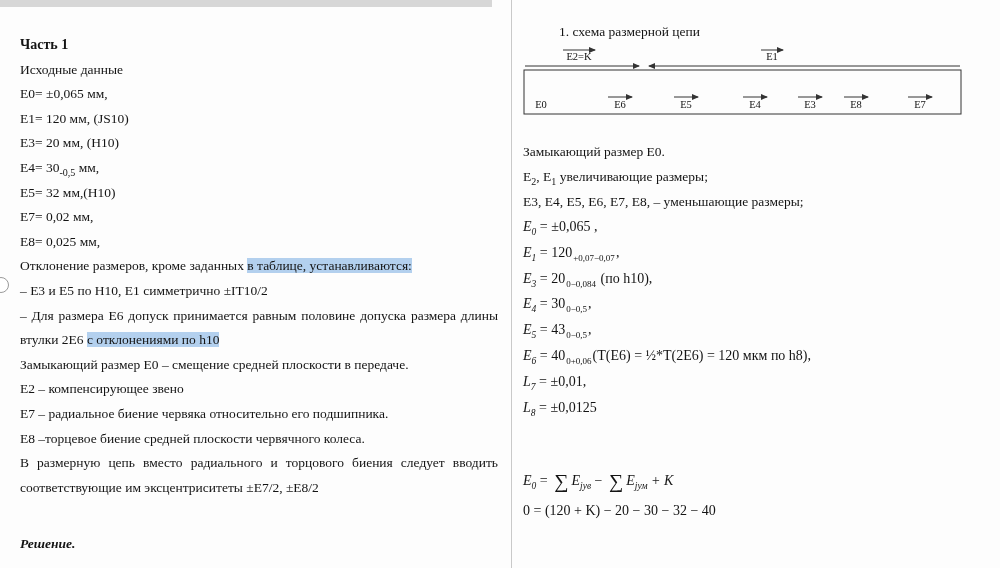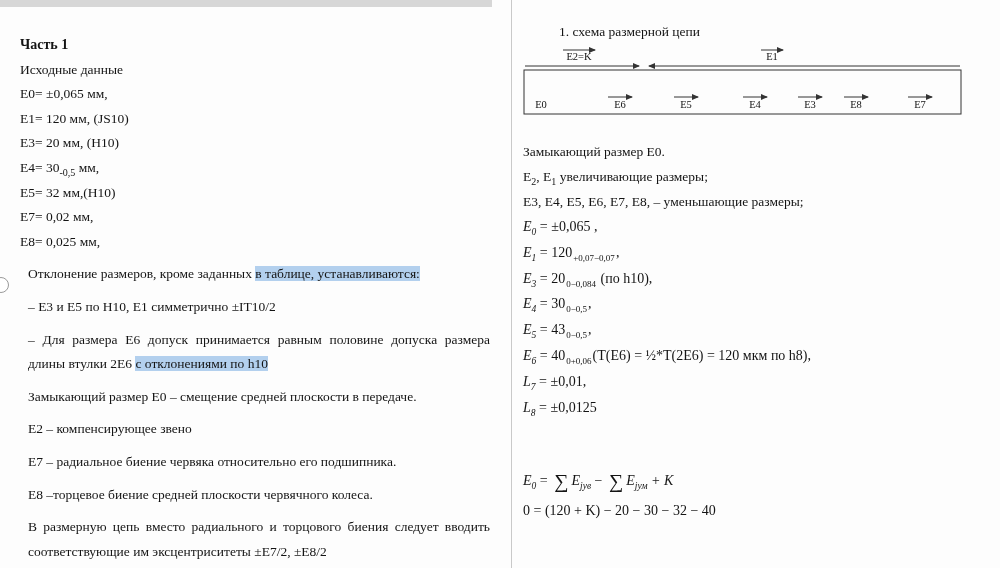--- a/index.html
+++ b/index.html
@@ -8,21 +8,21 @@
     background:#fdfdfd;color:#141414;
     font-family:"Liberation Serif", serif;
   }
   .top-strip{position:absolute;left:0;top:0;width:492px;height:7px;background:#d7d7d7;}
   .divider{position:absolute;left:511px;top:0;width:1px;height:568px;background:#c9c9c9;}
   .edge-handle{position:absolute;left:-7px;top:277px;width:14px;height:14px;border:1px solid #9a9a9a;border-radius:50%;background:#fff;}
 
   .left-col{position:absolute;left:20px;top:33px;width:478px;font-size:13.5px;line-height:24.6px;}
   .ln{white-space:pre-wrap;}
   .part-title{font-weight:bold;font-size:14px;}
-  .par{margin:8px;text-align:justify;}
+  .par{margin:0;text-align:justify;}
   .solution{font-weight:bold;font-style:italic;margin-top:32px;}
   .hl{background:var(--hl,#b3d0ee);}
   sub{font-size:10px;line-height:0;}
 
   .right-col{position:absolute;left:523px;top:24px;width:470px;font-size:13.5px;}
   .r-h1{margin-left:36px;margin-bottom:4px;}
   .diagram{display:block;margin-top:6px;}
   .dln{stroke:#333;stroke-width:1;}
   .box{fill:none;stroke:#333;stroke-width:1;}
   .diagram text{font-family:"Liberation Serif", serif;font-size:10.5px;fill:#111;}

